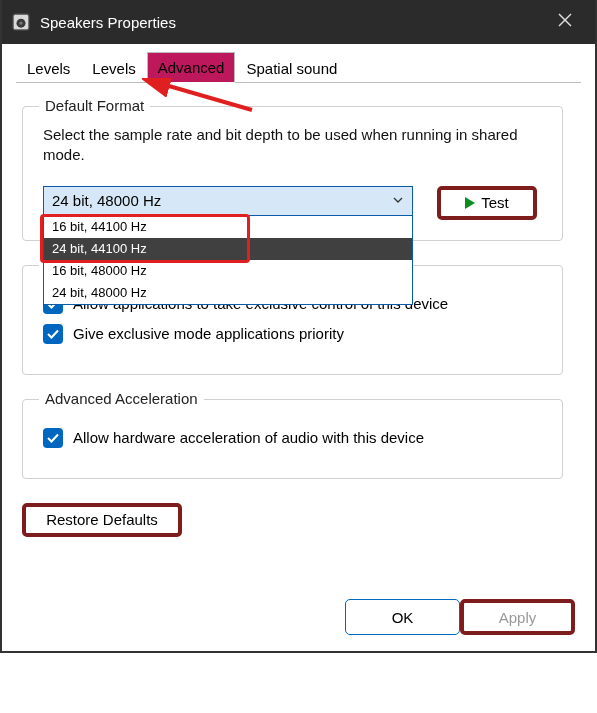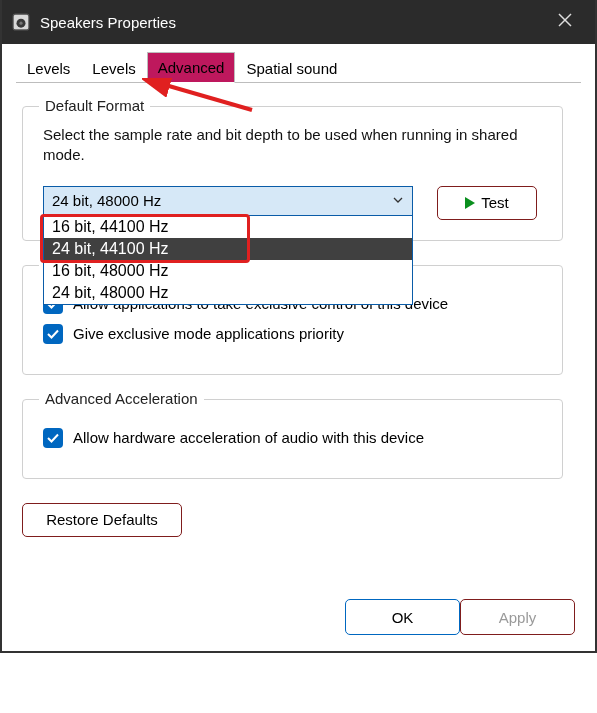--- a/index.html
+++ b/index.html
@@ -15,25 +15,25 @@
   .tabline { position: absolute; left: 14px; right: 14px; bottom: 0; height: 1px; background: #bdbdbd; z-index:1;}
   .body { position: relative; flex: 1; padding: 12px 20px 14px 20px; }
   fieldset.group { border: 1px solid #d0d0d0; border-radius: 4px; margin: 10px 12px 24px 0; padding: 18px 20px 20px 20px; position: relative; }
   fieldset.group legend { position: absolute; top: -10px; left: 16px; background: #fff; padding: 0 6px; font-size: 15px; color: #222; }
   .desc { font-size: 15px; color: #111; line-height: 1.35; margin-bottom: 20px; }
   .row-select { display: flex; gap: 24px; }
   .select-wrap { position: relative; flex: 0 0 370px; }
   .select-display { height: 30px; border: 1px solid #0a5ca8; background: #d6e8f7; display: flex; align-items: center; padding: 0 8px; font-size: 15px; border-bottom-left-radius:0; border-bottom-right-radius:0;}
   .select-display .chev { margin-left: auto; }
   .dropdown { position: absolute; top: 30px; left: 0; width: 100%; border: 1px solid #0a5ca8; border-top: none; background: #fff; z-index: 5; }
-  .opt { height: 22px; display: flex; align-items: center; padding: 0 8px; font-size: 16px; }
+  .opt { height: 22px; display: flex; align-items: center; padding: 0 8px; font-size: 13px; }
   .opt.hl { background: #404040; color: #fff; }
   .hl-box { position: absolute; pointer-events:none; border: 3px solid #e02020; border-radius: 4px; z-index: 6; }
   .arrow-annot { position: absolute; pointer-events:none; z-index: 7; }
-  .btn { height: 34px; border: 1px solid #7f1d1d; border-radius: 5px; background: #fff; font-size: 15px; display: inline-flex; align-items: center; justify-content: center; padding: 0 14px; min-width: 100px; }
+  .btn { height: 34px; border: 4px solid #7f1d1d; border-radius: 5px; background: #fff; font-size: 15px; display: inline-flex; align-items: center; justify-content: center; padding: 0 14px; min-width: 100px; }
   .btn-test { min-width: 100px; gap: 6px; }
   .chk-row { display: flex; align-items: center; gap: 10px; font-size: 15px; margin: 10px 0; }
   .chk { width: 20px; height: 20px; border-radius: 4px; display: inline-flex; align-items: center; justify-content: center; flex: 0 0 20px; }
   .chk.checked { background: #0067c0; }
   .chk.checked svg { stroke: #fff; }
   .chk.unchecked { background: #fff; border: 1.5px solid #6a6a6a; }
   .footer { display: flex; justify-content: flex-end; padding: 10px 20px 16px 20px; }
   .footer .btn { min-width: 115px; height: 36px; }
   .btn.default { border: 1.5px solid #0067c0; }
   .btn.disabled { color: #9a9a9a; }

